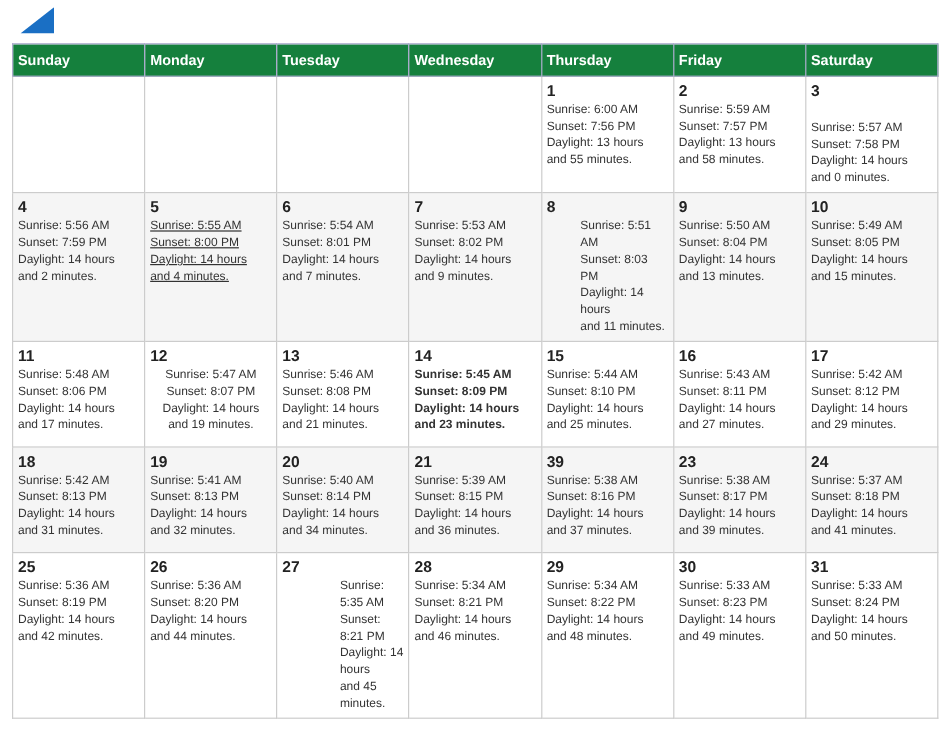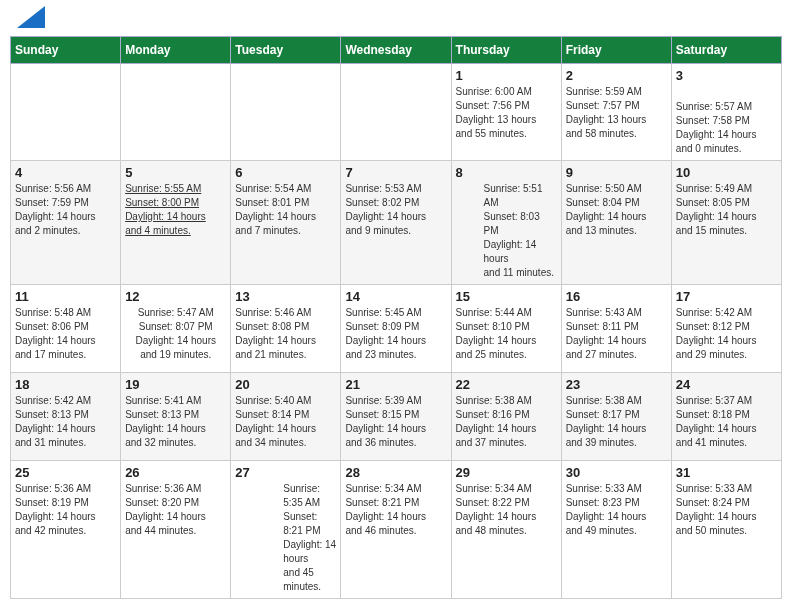--- a/index.html
+++ b/index.html
@@ -201,21 +201,21 @@
         </td>
         <td>
           <span class="day-num">13</span>
           <div class="day-info" style="white-space: pre-line;">Sunrise: 5:46 AM
 Sunset: 8:08 PM
 Daylight: 14 hours
 and 21 minutes.</div>
         </td>
         <td>
           <span class="day-num">14</span>
-          <div class="day-info" style="white-space: pre-line;">Sunrise: 5:45 AM
+          <div class="day-info" style="white-space: pre-line; font-weight: bold;">Sunrise: 5:45 AM
 Sunset: 8:09 PM
 Daylight: 14 hours
 and 23 minutes.</div>
         </td>
         <td>
           <span class="day-num">15</span>
           <div class="day-info" style="white-space: pre-line;">Sunrise: 5:44 AM
 Sunset: 8:10 PM
 Daylight: 14 hours
 and 25 minutes.</div>
@@ -258,21 +258,21 @@
 and 34 minutes.</div>
         </td>
         <td>
           <span class="day-num">21</span>
           <div class="day-info" style="white-space: pre-line;">Sunrise: 5:39 AM
 Sunset: 8:15 PM
 Daylight: 14 hours
 and 36 minutes.</div>
         </td>
         <td>
-          <span class="day-num">22</span>
+          <span class="day-num">39</span>
           <div class="day-info" style="white-space: pre-line;">Sunrise: 5:38 AM
 Sunset: 8:16 PM
 Daylight: 14 hours
 and 37 minutes.</div>
         </td>
         <td>
           <span class="day-num">23</span>
           <div class="day-info" style="white-space: pre-line;">Sunrise: 5:38 AM
 Sunset: 8:17 PM
 Daylight: 14 hours

